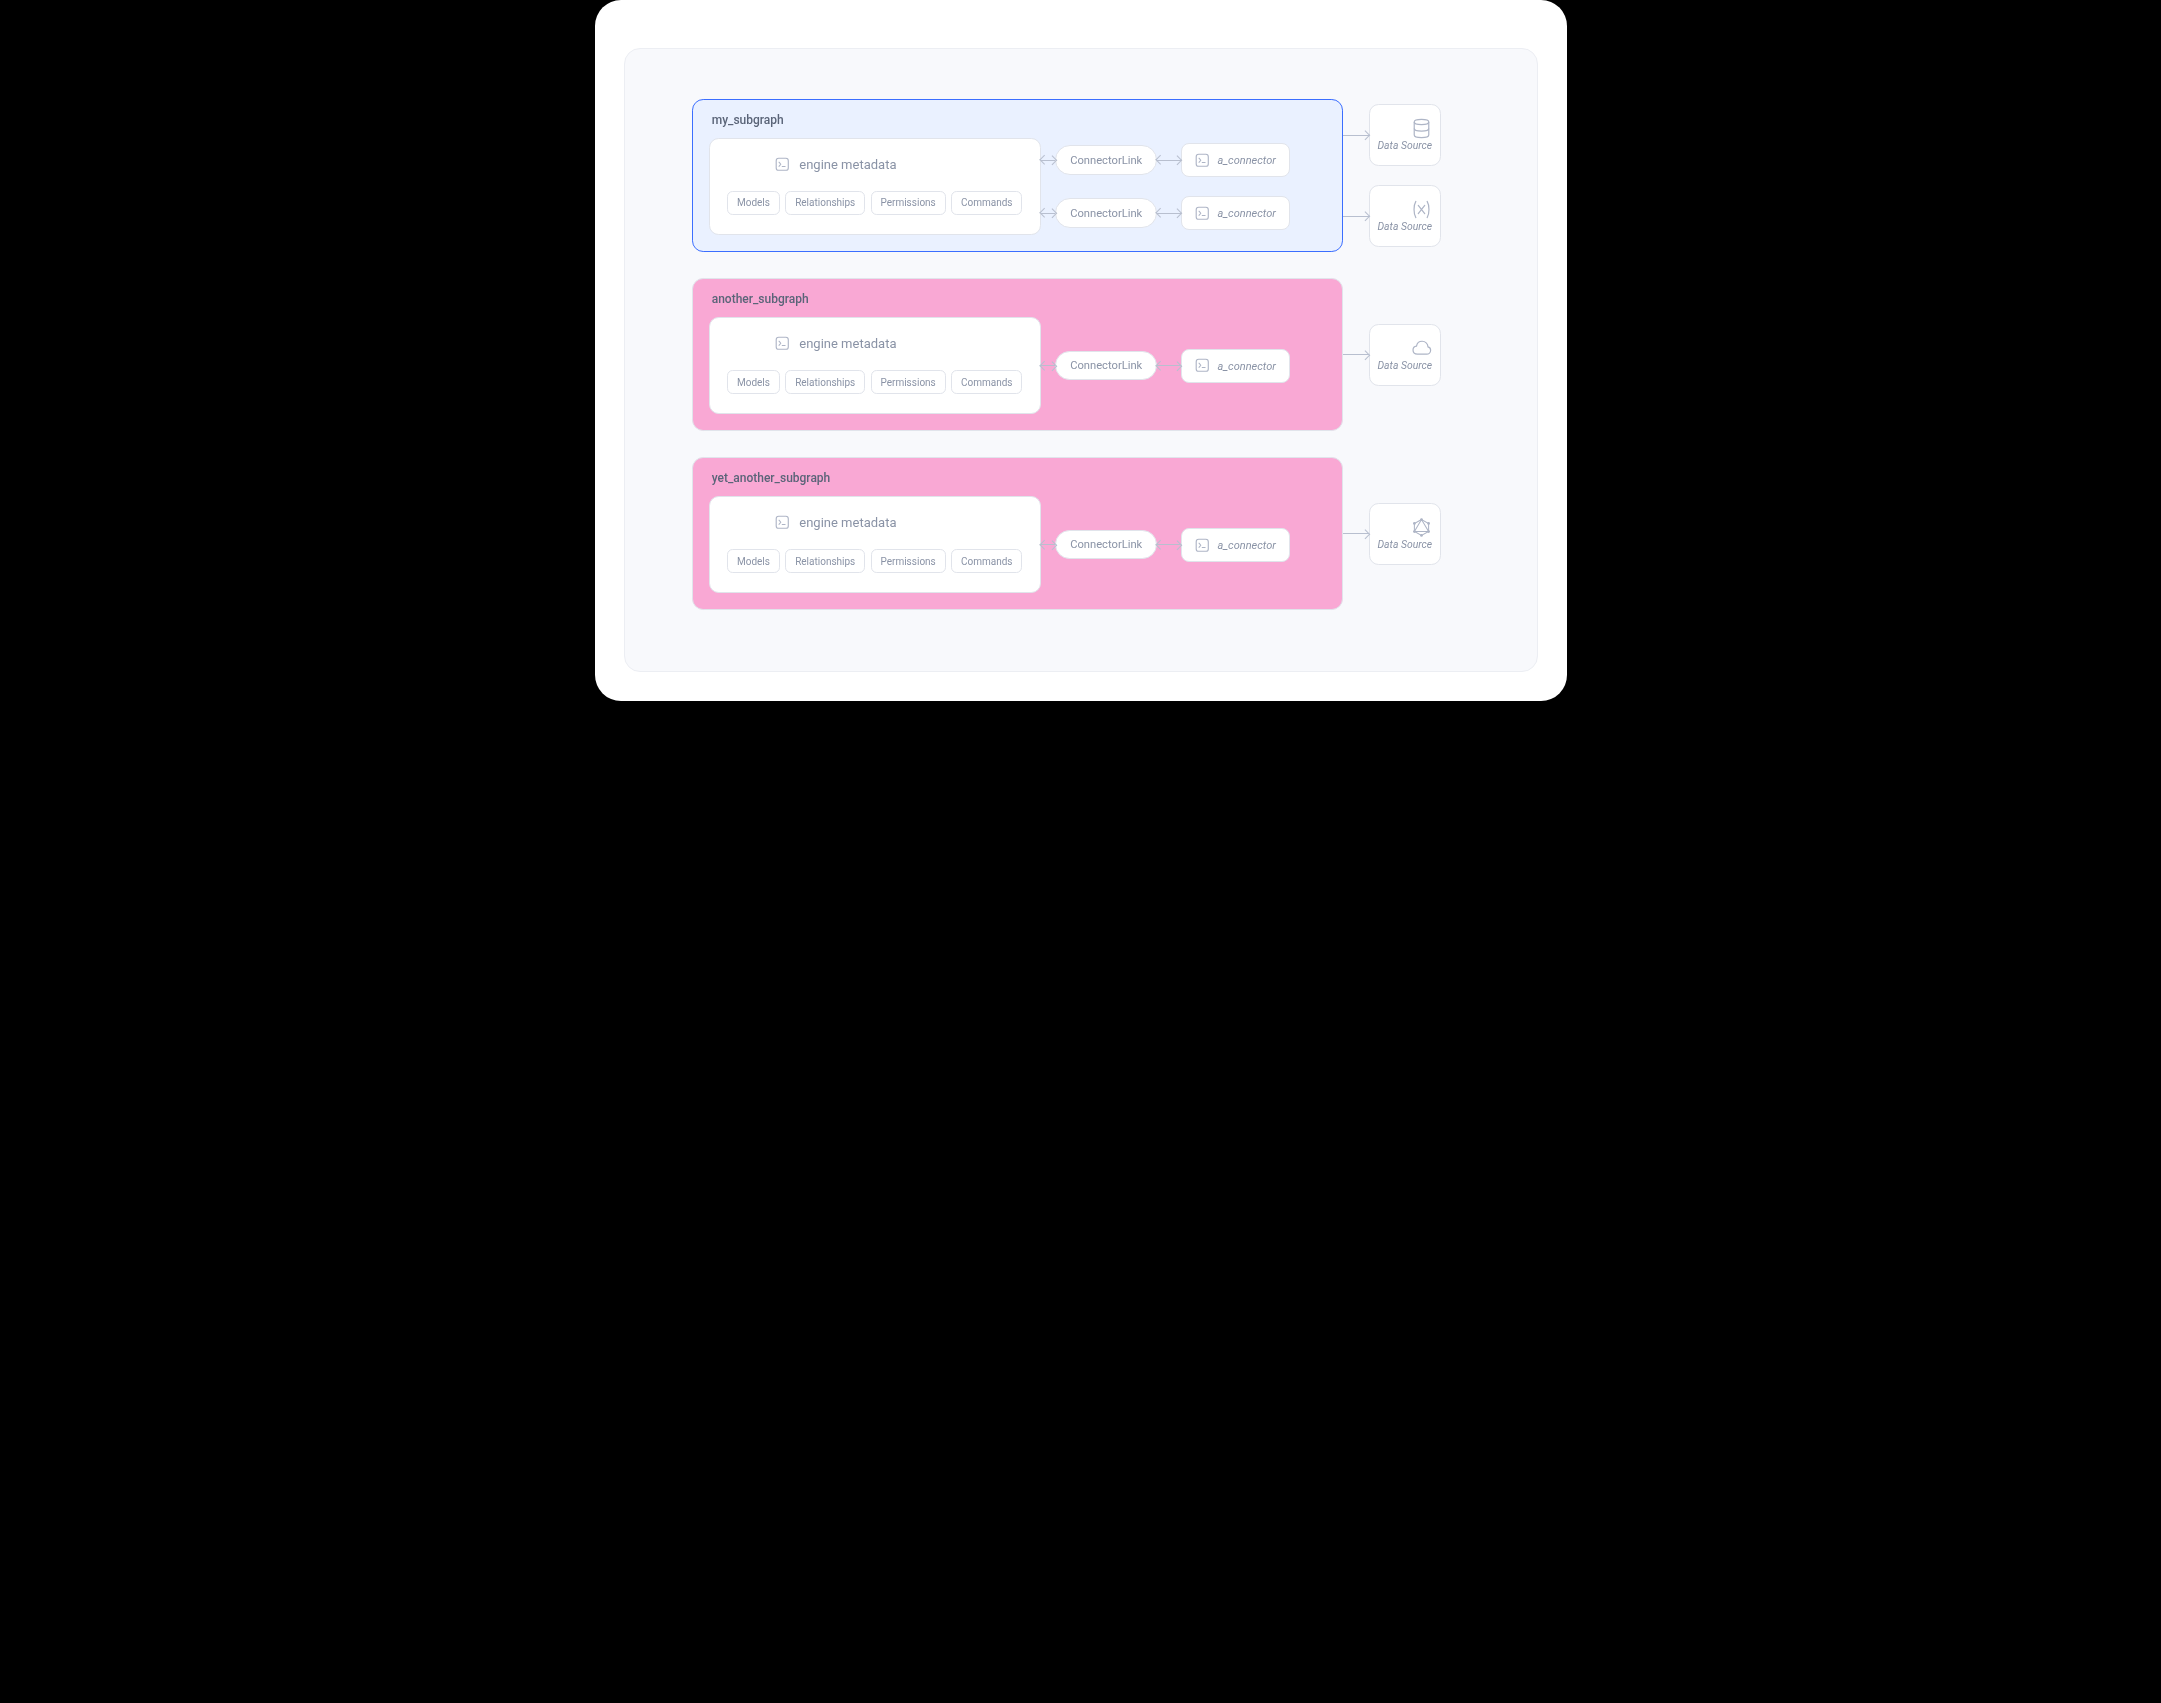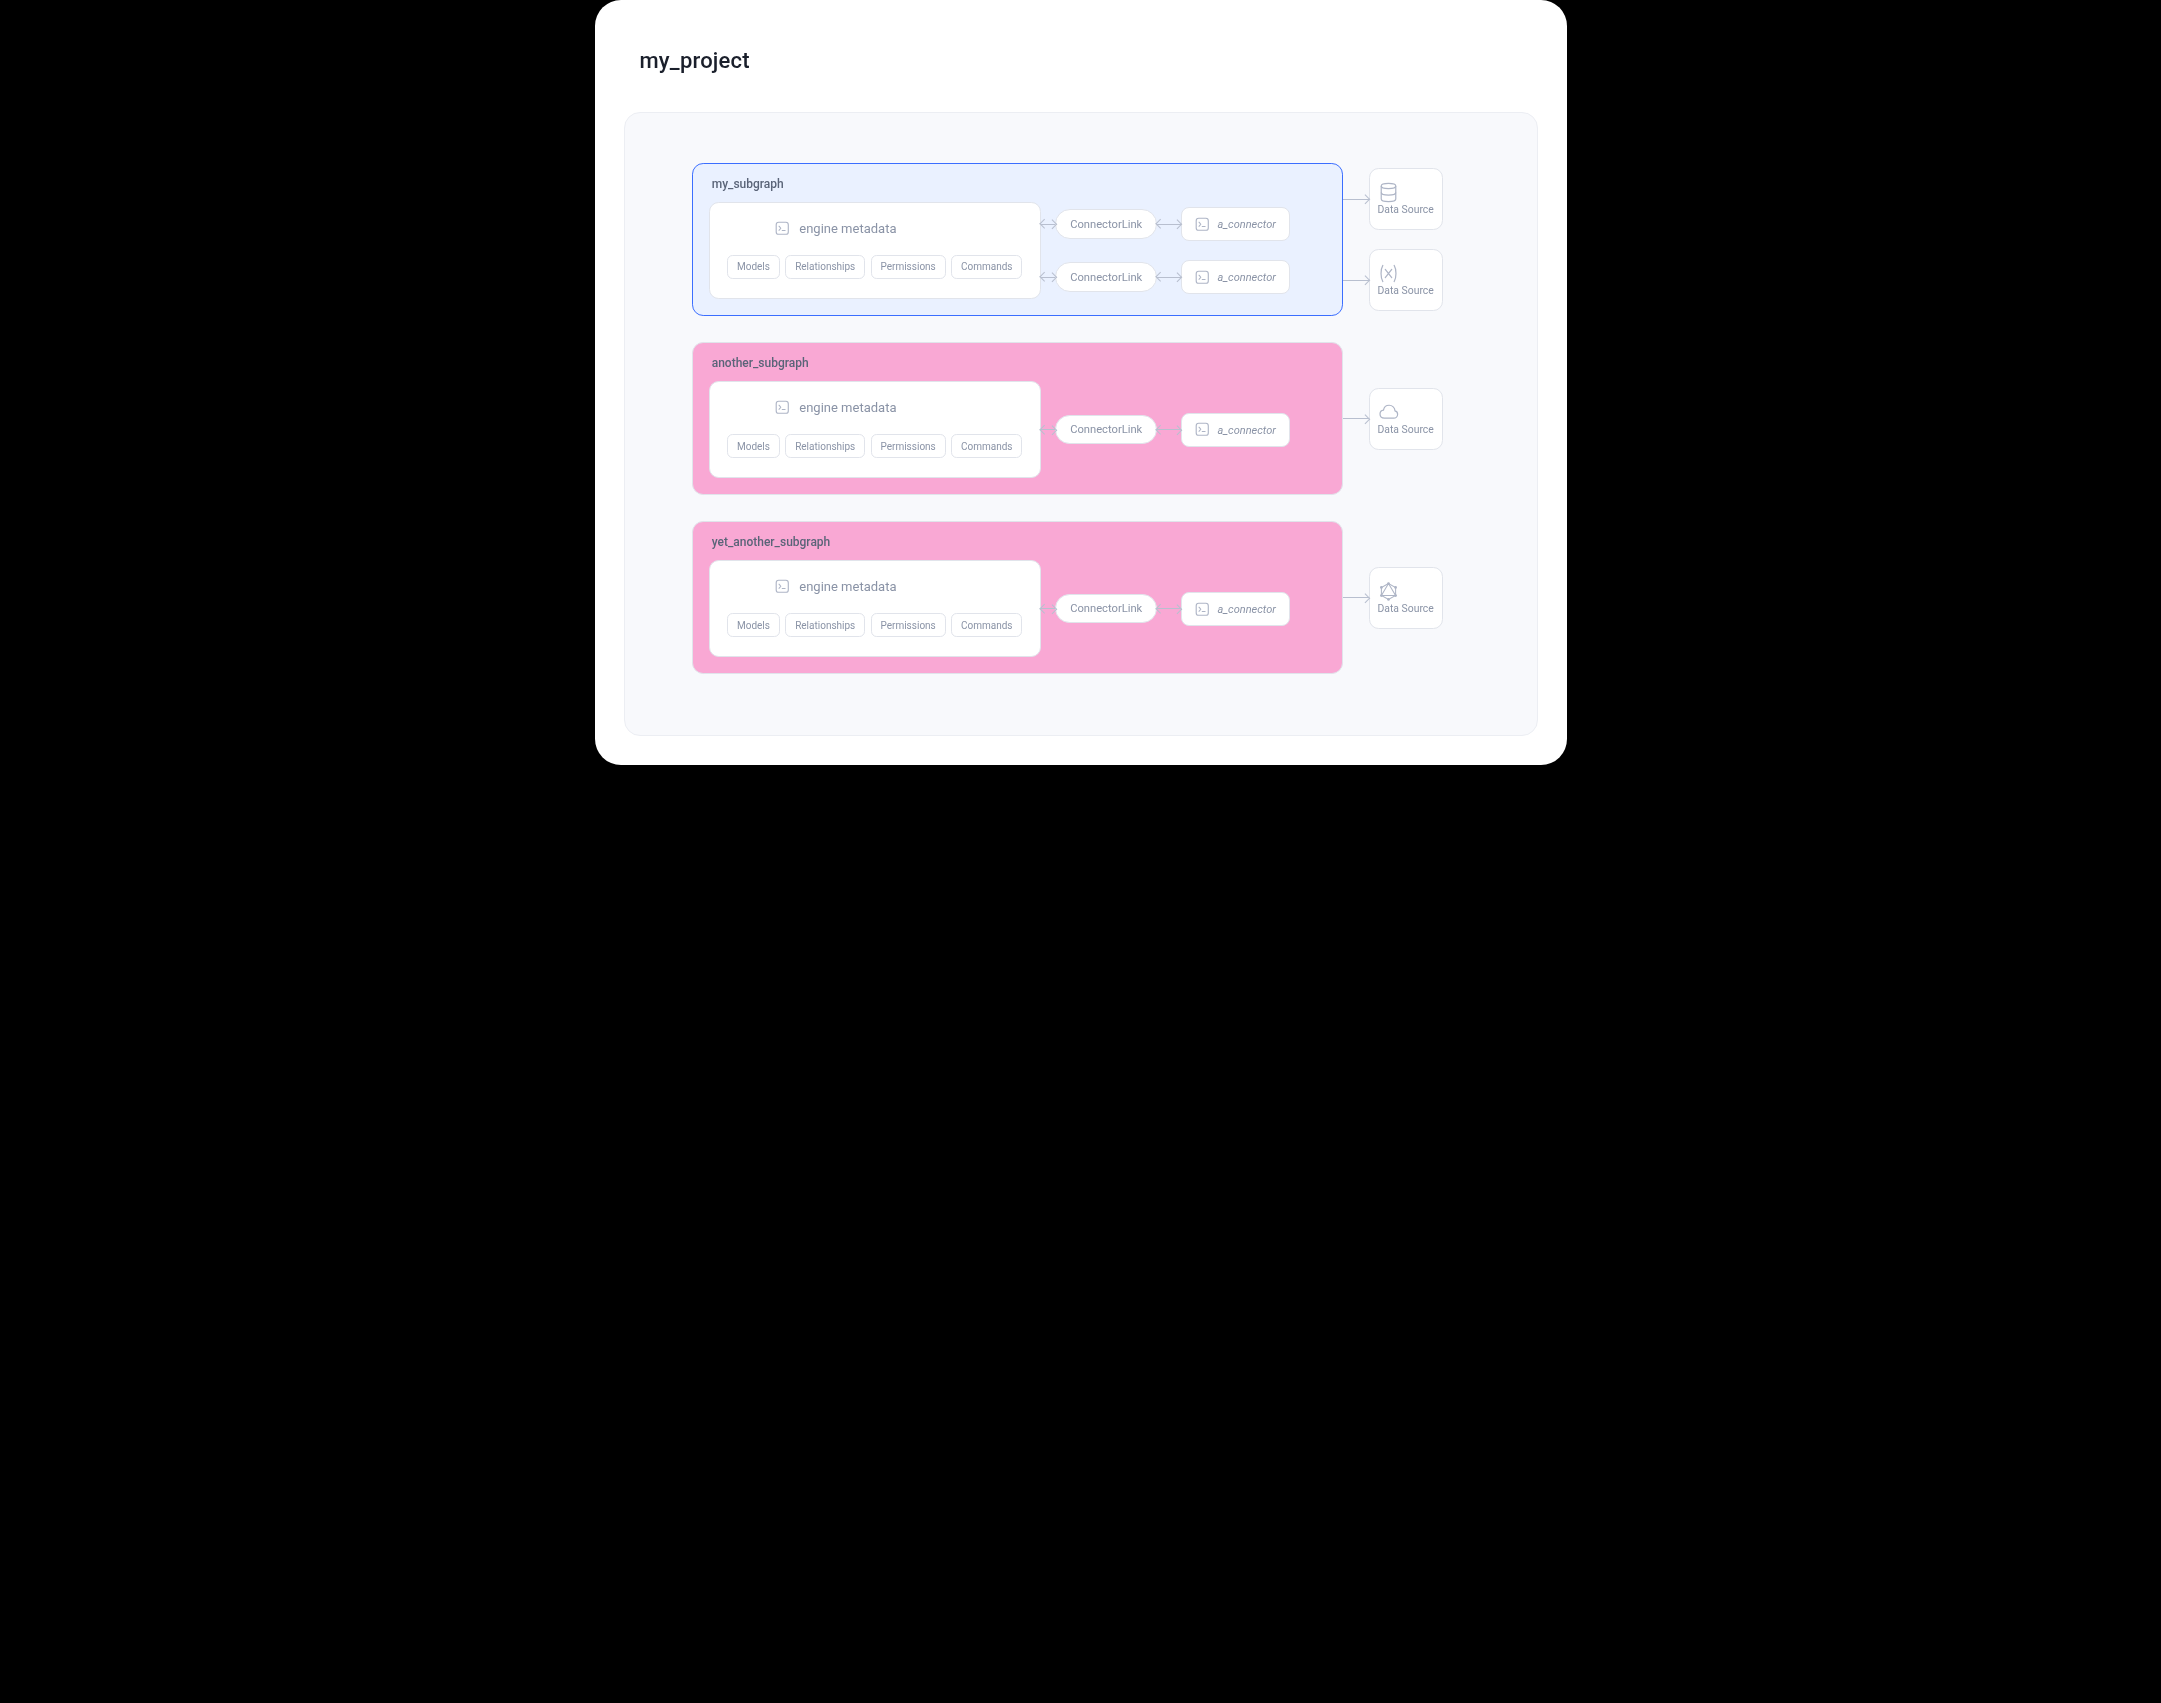--- a/index.html
+++ b/index.html
@@ -145,22 +145,23 @@
     justify-content: center;
   }
   .ext-col.single { justify-content: center; }
   .datasource-box {
     background: #fff;
     border: 0.8px solid #e1e4eb;
     border-radius: 9.6px;
     padding: 13px 8px 13px 8px;
     display: flex;
     flex-direction: column;
-    align-items: flex-start;
+    align-items: flex-end;
     justify-content: center;
+    font-style: italic;
   }
   .datasource-label {
     font-size: 10.4px;
     color: #8a93a6;
   }
   
   .conn {
     position: relative;
     height: 0.8px;
     background: #b8bfcf;
@@ -185,21 +186,20 @@
     flex: 0 0 auto;
     width: 14.5px; height: 14.5px;
   }
   .ds-icon { width: 21px; height: 21px; color: #8a93a6; }
   svg { display: block; }
 </style>
 </head>
 <body>
 
 <div class="page">
-  <div class="project-title">my_project</div>
 
   <div class="supergraph-card">
     <div id="subgraphs">
   <div class="subgraph-row">
     <div class="subgraph-box highlight">
       <div class="subgraph-title">my_subgraph</div>
       <div class="subgraph-content">
         <div class="metadata-box">
           <div class="metadata-header">
             <span class="icon-sq">

